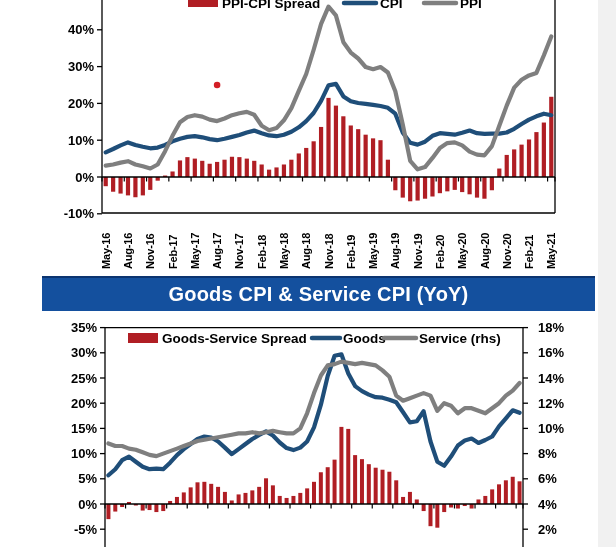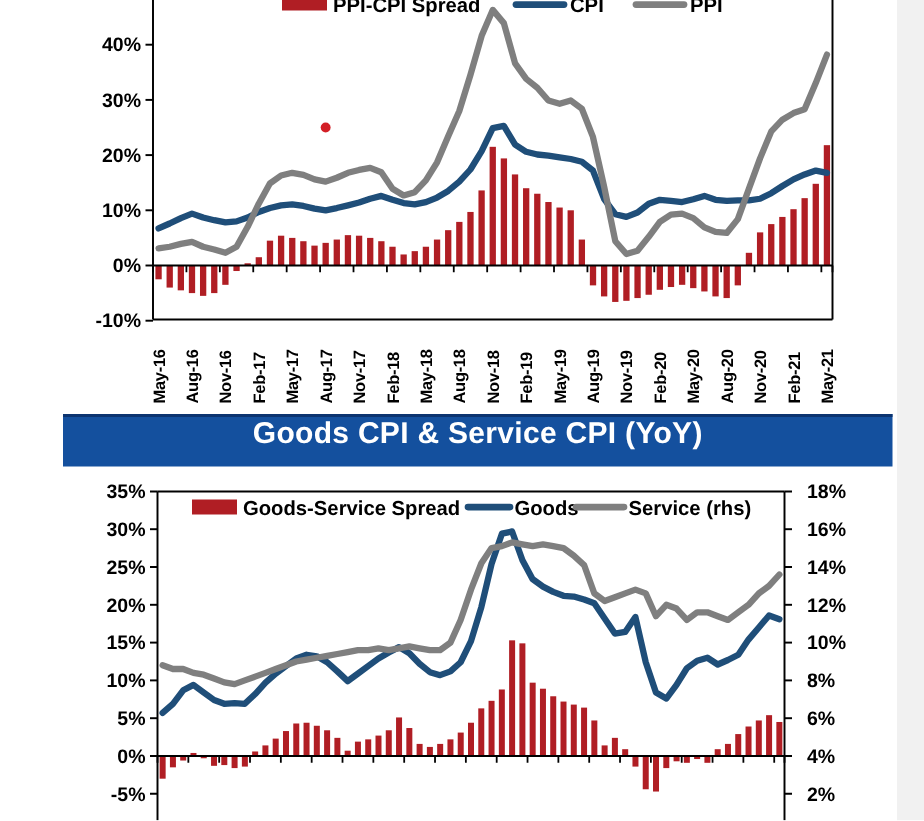--- a/index.html
+++ b/index.html
@@ -12,21 +12,21 @@
     position:absolute;left:598px;top:0;width:18px;height:547px;
     background:#f1f1f1;
   }
   .chart-box{position:absolute;left:0;width:616px;}
   #chart-top{top:0;height:276px;}
   #chart-bottom{top:311px;height:296px;text-decoration:underline;}
   .banner{
     position:absolute;left:42px;top:276px;width:553px;height:35px;
     box-sizing:border-box;border-top:2px solid #0c3470;
     background:#14509e;color:#ffffff;
-    display:flex;align-items:flex-start;justify-content:center;
+    display:flex;align-items:center;justify-content:center;
     font-size:20px;font-weight:bold;letter-spacing:0.2px;
   }
   svg{display:block;}
   svg text{font-family:"Liberation Sans",sans-serif;fill:#000000;}
   .tick-label{font-size:13px;font-weight:bold;}
   .month-label{font-size:11px;font-weight:bold;letter-spacing:-0.2px;}
   .legend-label{font-size:13.5px;font-weight:bold;}
 </style>
 </head>
 <body>

